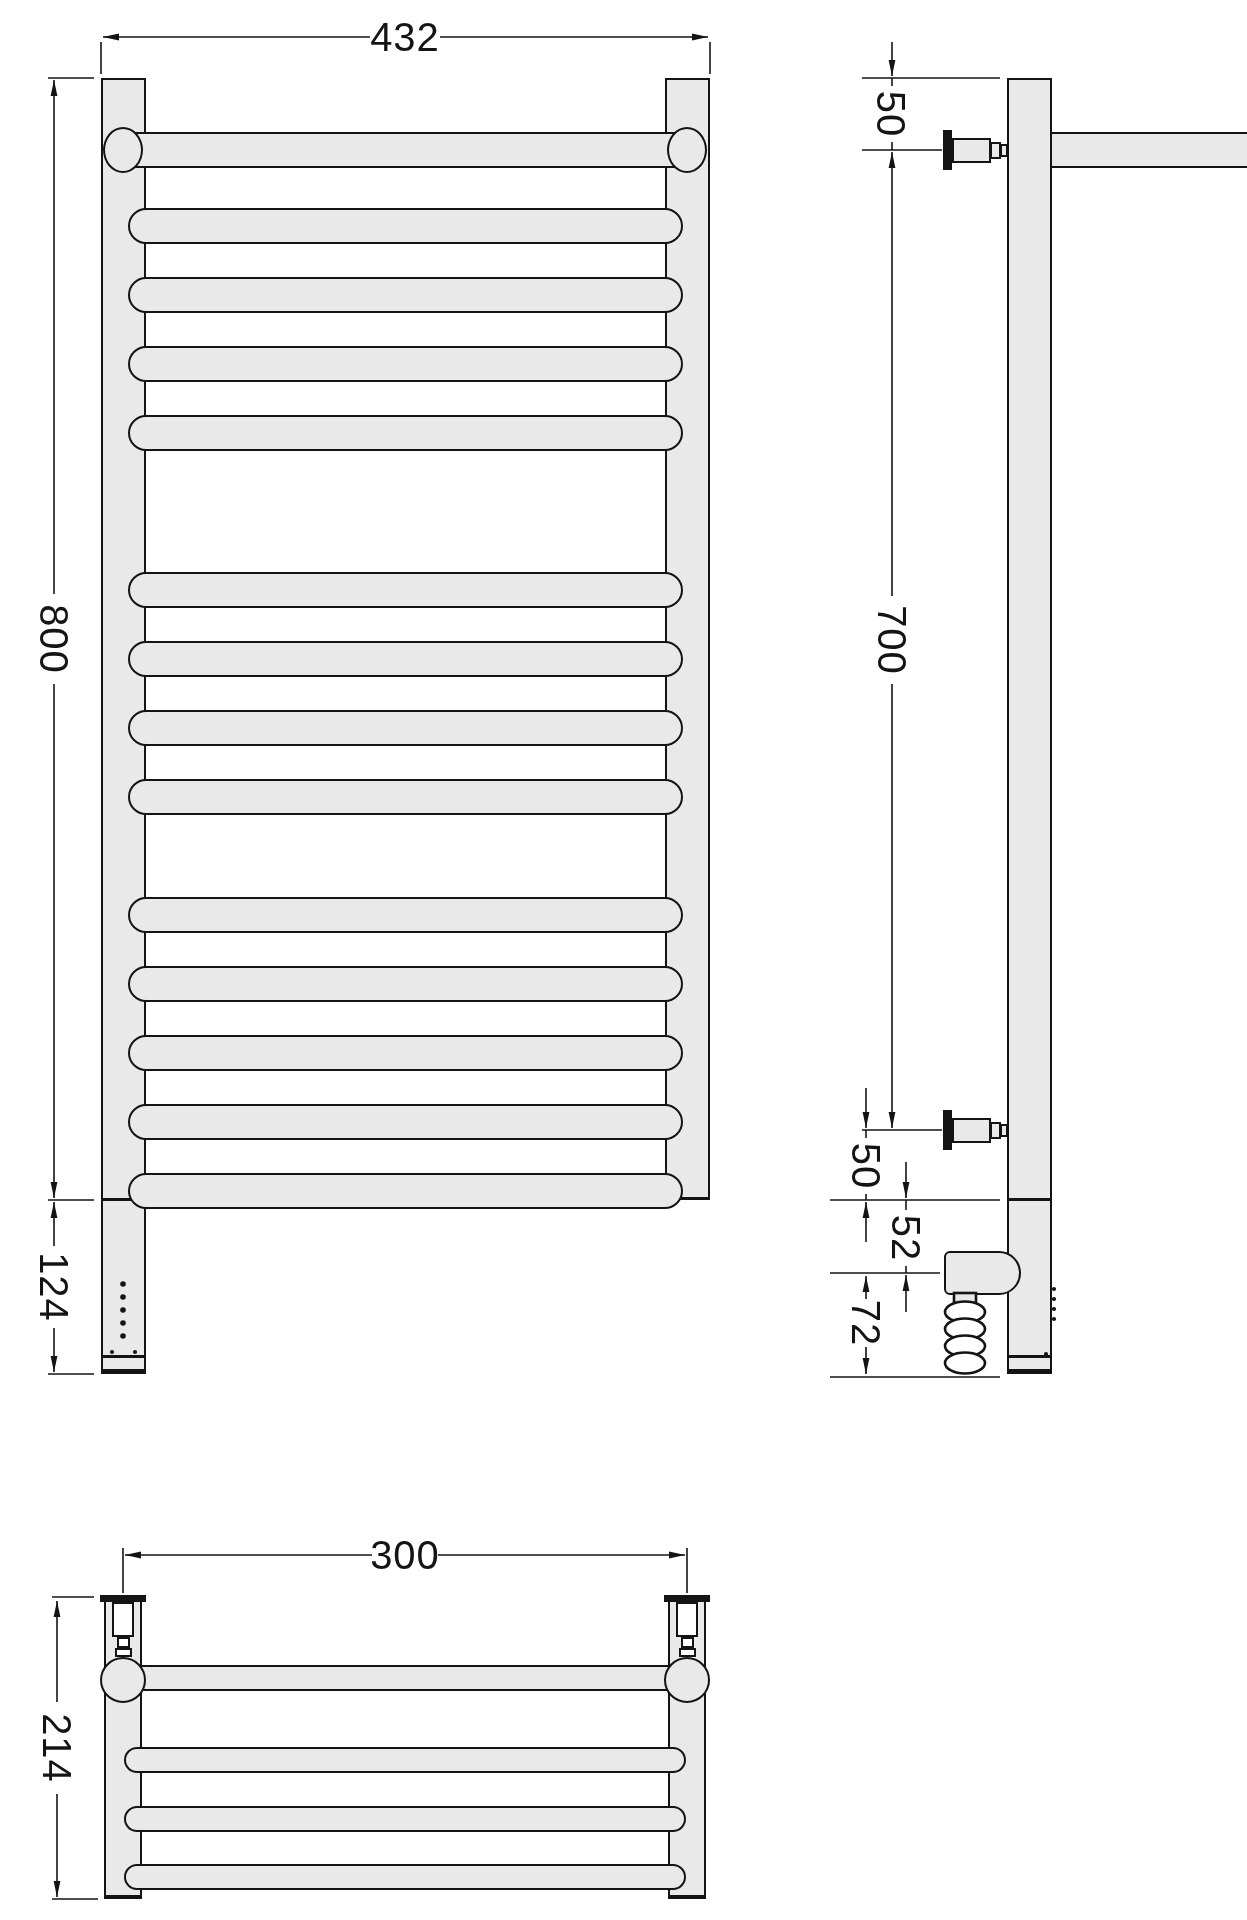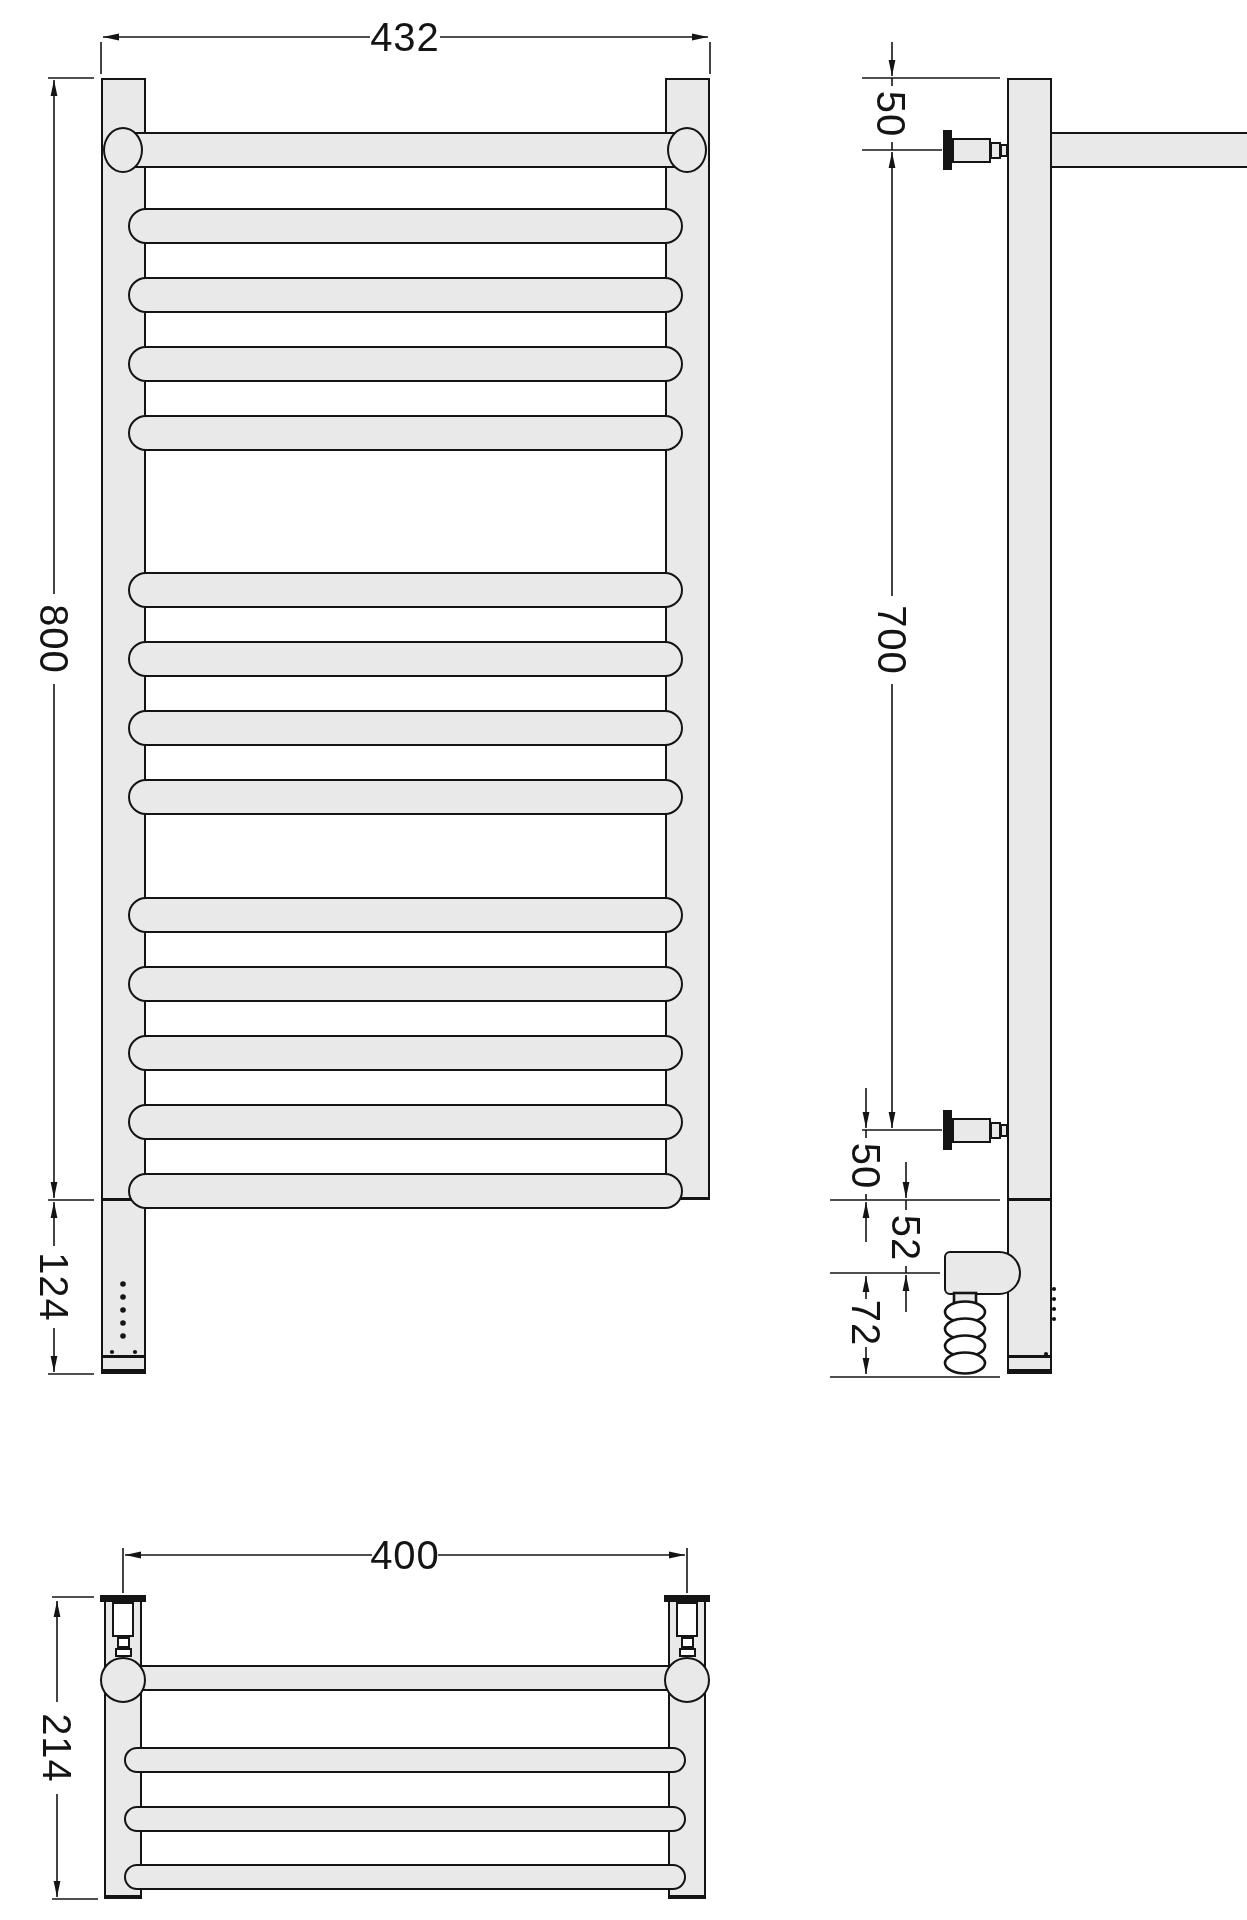--- a/index.html
+++ b/index.html
@@ -185,16 +185,16 @@
   </svg>
 
   <div class="dim" style="left:321px;top:15px;">432</div>
   <div class="dim vert" style="left:-30px;top:617px;">800</div>
   <div class="dim vert" style="left:-30px;top:1265px;">124</div>
   <div class="dim vert" style="left:807px;top:92px;">50</div>
   <div class="dim vert" style="left:808px;top:618px;">700</div>
   <div class="dim vert" style="left:782px;top:1144px;">50</div>
   <div class="dim vert" style="left:822px;top:1216px;">52</div>
   <div class="dim vert" style="left:782px;top:1301px;">72</div>
-  <div class="dim" style="left:321px;top:1533px;">400</div>
+  <div class="dim" style="left:321px;top:1533px;">300</div>
   <div class="dim vert" style="left:-27px;top:1726px;">214</div>
 
 </div>
 
 </body></html>

